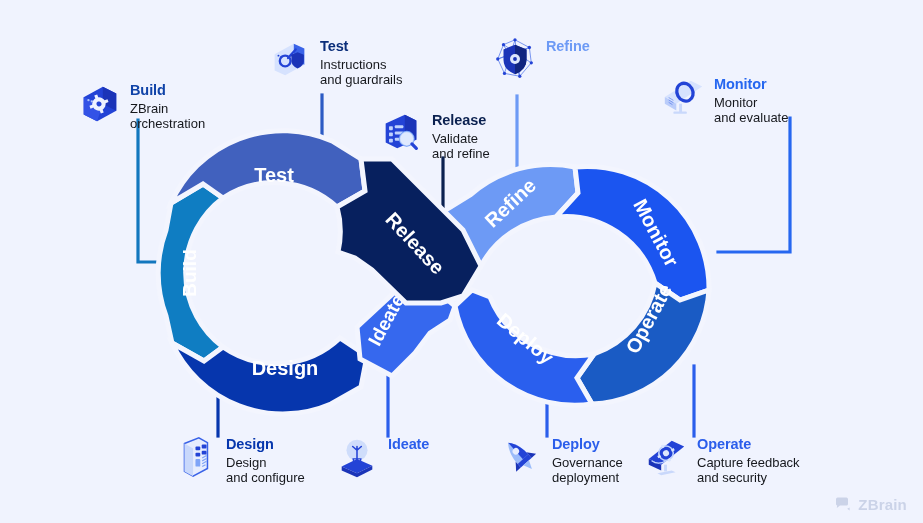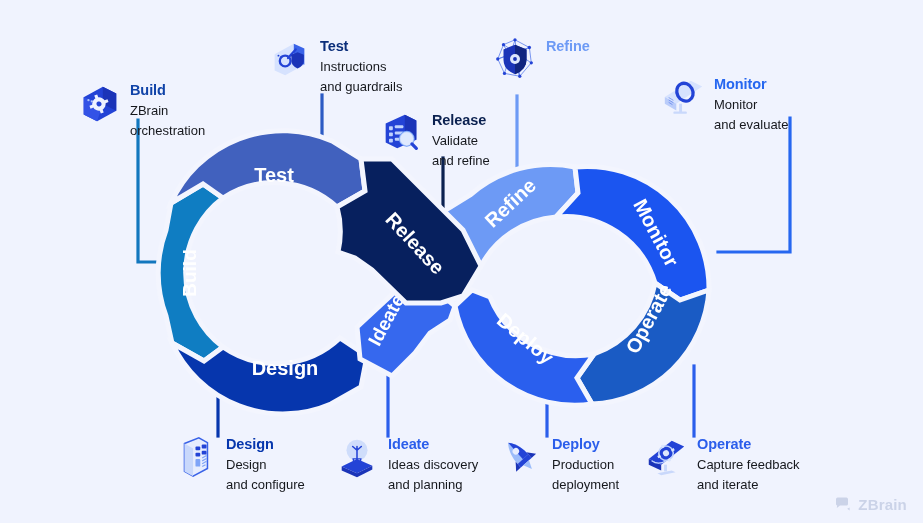--- a/index.html
+++ b/index.html
@@ -46,21 +46,21 @@
   .callout .ttl {
     font-size: 14.5px;
     font-weight: bold;
     line-height: 17px;
     letter-spacing: -0.1px;
     margin-bottom: 2px;
     white-space: nowrap;
   }
   .callout .sub {
     font-size: 13px;
-    line-height: 20px;
+    line-height: 15px;
     color: #16181D;
     white-space: pre-line;
   }
   
   .watermark {
     position: absolute;
     right: 16px;
     bottom: 10px;
     display: flex;
     align-items: center;
@@ -326,40 +326,38 @@
     <svg class="ico" viewBox="0 0 48 48">
       <circle cx="24" cy="17" r="11" fill="#CFDDFB"></circle>
       <path d="M20 26 L28 26 L27 31 L21 31 Z" fill="#E7EDFE" stroke="#2343D6" stroke-width="1.4"></path>
       <path d="M24 13 L24 27 M24 17 L19.5 13 M24 17 L28.5 13" stroke="#2343D6" stroke-width="1.6" fill="none" stroke-linecap="round"></path>
       <path d="M8 34 L24 26 L40 33 L24 41 Z" fill="#2343D6"></path>
       <path d="M8 34 L24 41 L24 45 L8 38 Z" fill="#1B34B8"></path>
       <path d="M40 33 L24 41 L24 45 L40 37 Z" fill="#1B34B8"></path>
     </svg>
     <div class="txt">
       <div class="ttl" style="color:#2B5EEB;">Ideate</div>
-      <div class="sub">Ideas discovery
-and planning</div>
     </div>
   </div>
 
   <div class="callout" style="left:498px; top:434px;">
     <svg class="ico" viewBox="0 0 48 48">
       <g transform="rotate(-42 24 24)">
         <path d="M24 4 C30 11 31.5 20 31.5 27 L16.5 27 C16.5 20 18 11 24 4 Z" fill="#9CBCFA"></path>
         <path d="M24 4 C30 11 31.5 20 31.5 27 L24 27 Z" fill="#2343D6"></path>
         <path d="M16.5 24 L10 32 L16.5 32 Z" fill="#1B34B8"></path>
         <path d="M31.5 24 L38 32 L31.5 32 Z" fill="#1B34B8"></path>
         <rect x="16.5" y="27" width="15" height="5" fill="#2343D6"></rect>
         <path d="M20 32 L24 41 L28 32 Z" fill="#9CBCFA"></path>
         <circle cx="24" cy="16" r="3.4" fill="#E7EDFE"></circle>
       </g>
     </svg>
     <div class="txt">
       <div class="ttl" style="color:#2B5EEB;">Deploy</div>
-      <div class="sub">Production
+      <div class="sub">Governance
 deployment</div>
     </div>
   </div>
 
   <div class="callout" style="left:643px; top:434px;">
     <svg class="ico" viewBox="0 0 48 48">
       <path d="M6 26 L30 7 L43 13 L19 32 Z" fill="#2343D6"></path>
       <path d="M6 26 L19 32 L19 38 L6 32 Z" fill="#1B34B8"></path>
       <g transform="translate(24,20) rotate(-26)">
         <circle r="7.5" fill="none" stroke="#BFD2FD" stroke-width="1.6"></circle>
@@ -371,21 +369,21 @@
           <rect x="6.3" y="-1.3" width="3.2" height="2.6"></rect>
         </g>
       </g>
       <path d="M9 28 Q16 33 24 28" stroke="#BFD2FD" stroke-width="1.3" fill="none"></path>
       <rect x="22" y="32" width="3" height="7" fill="#C9D8FB"></rect>
       <path d="M15 41 L30 38 L34 40 L19 43 Z" fill="#C9D8FB"></path>
     </svg>
     <div class="txt">
       <div class="ttl" style="color:#2B5EEB;">Operate</div>
       <div class="sub">Capture feedback
-and iterate</div>
+and security</div>
     </div>
   </div>
 
   <div class="watermark">
     <svg width="17" height="15" viewBox="0 0 17 15">
       <path d="M1 2.2 A1.6 1.6 0 0 1 2.6 0.6 L11.4 0.6 A1.6 1.6 0 0 1 13 2.2 L13 7 A1.6 1.6 0 0 1 11.4 8.6 L5 8.6 L1.8 11 L2.2 8.6 A1.6 1.6 0 0 1 1 7 Z" fill="#CBD3E8"></path>
       <path d="M14.6 10.6 L14.6 13.6 L12.2 11.8 Z" fill="#CBD3E8"></path>
     </svg>
     <span>ZBrain</span>
   </div>

